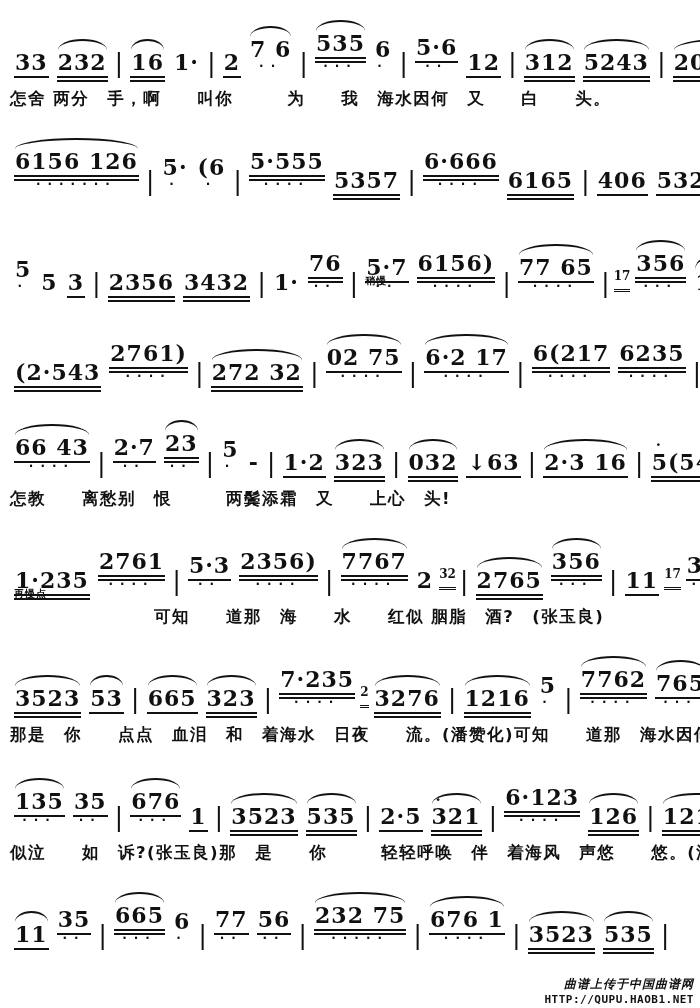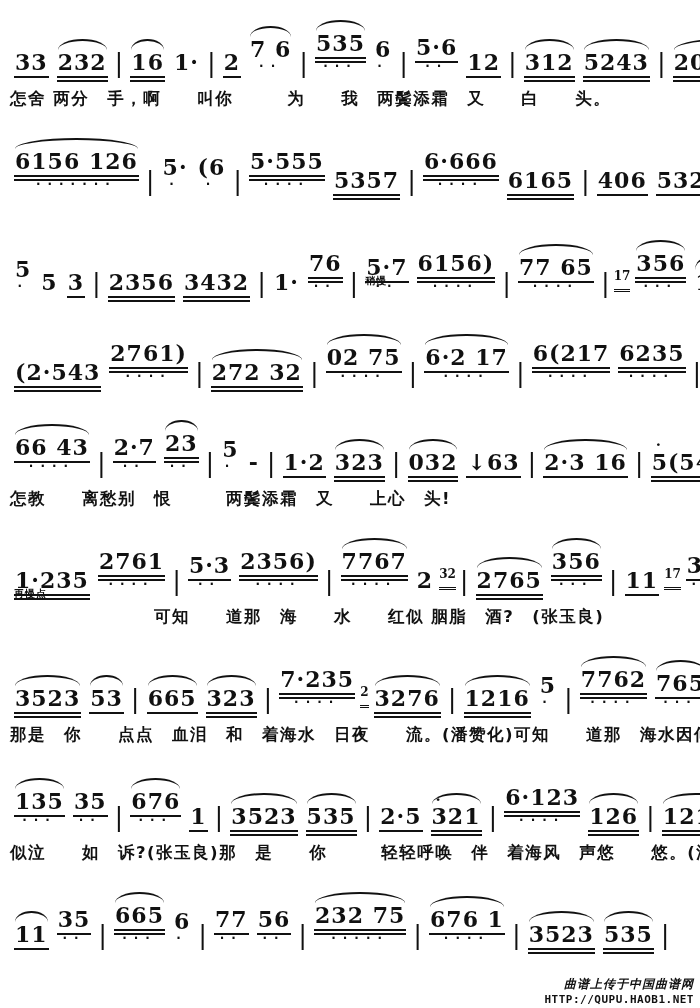--- a/index.html
+++ b/index.html
@@ -42,21 +42,21 @@
   .watermark{position:absolute;right:6px;bottom:2px;text-align:right;}
   .wm1{font-size:12px;font-weight:bold;letter-spacing:1px;font-style:italic;}
   .wm2{font-size:11px;font-weight:bold;font-family:"DejaVu Sans Mono","Liberation Mono",monospace;letter-spacing:0.5px;text-align:right;}
 </style>
 </head>
 <body>
 
 <div class="sheet">
     <div class="system">
       <div class="notes"><span class="grp u1"><span class="txt">33</span></span><span class="grp  u2 arc"><span class="txt">232</span></span><span class="bar">|</span><span class="grp  u2 arc"><span class="txt">16</span></span><span class="grp"><span class="txt">1·</span></span><span class="bar">|</span><span class="grp u1"><span class="txt">2</span></span><span class="grp   arc"><span class="txt">7 6</span><span class="dots">··</span></span><span class="bar">|</span><span class="grp  u2 arc"><span class="txt">535</span><span class="dots">···</span></span><span class="grp"><span class="txt">6</span><span class="dots">·</span></span><span class="bar">|</span><span class="grp u1"><span class="txt">5·6</span><span class="dots">··</span></span><span class="grp u1"><span class="txt">12</span></span><span class="bar">|</span><span class="grp  u2 arc"><span class="txt">312</span></span><span class="grp  u2 arc"><span class="txt">5243</span></span><span class="bar">|</span><span class="grp  u2 arc"><span class="txt">203 27</span></span></div>
-      <div class="lyrics">怎舍 两分　手，啊　　叫你　　　为　　我　两鬓添霜　又　　白　　头。</div>
+      <div class="lyrics">怎舍 两分　手，啊　　叫你　　　为　　我　海水因何　又　　白　　头。</div>
     </div>
     <div class="system">
       <div class="notes"><span class="grp  u2 arc"><span class="txt">6156 126</span><span class="dots">·······</span></span><span class="bar">|</span><span class="grp"><span class="txt">5·</span><span class="dots">·</span></span><span class="grp"><span class="txt">(6</span><span class="dots">·</span></span><span class="bar">|</span><span class="grp  u2"><span class="txt">5·555</span><span class="dots">····</span></span><span class="grp  u2"><span class="txt">5357</span></span><span class="bar">|</span><span class="grp  u2"><span class="txt">6·666</span><span class="dots">····</span></span><span class="grp  u2"><span class="txt">6165</span></span><span class="bar">|</span><span class="grp u1"><span class="txt">406</span></span><span class="grp u1"><span class="txt">532</span></span></div>
       <div class="lyrics"></div>
     </div>
     <div class="system">
       <div class="notes"><span class="grp"><span class="txt">5</span><span class="dots">·</span></span><span class="grp"><span class="txt">5</span></span><span class="grp u1"><span class="txt">3</span></span><span class="bar">|</span><span class="grp  u2"><span class="txt">2356</span></span><span class="grp  u2"><span class="txt">3432</span></span><span class="bar">|</span><span class="grp"><span class="txt">1·</span></span><span class="grp  u2"><span class="txt">76</span><span class="dots">··</span></span><span class="bar">|</span><span class="grp u1"><span class="tempo">稍慢</span><span class="txt">5·7</span><span class="dots">··</span></span><span class="grp  u2"><span class="txt">6156)</span><span class="dots">····</span></span><span class="bar">|</span><span class="grp u1  arc"><span class="txt">77 65</span><span class="dots">····</span></span><span class="bar">|</span><span class="grace">17</span><span class="grp  u2 arc"><span class="txt">356</span><span class="dots">···</span></span><span class="grp   arc"><span class="hidot">·</span><span class="txt">1</span></span></div>
     </div>
     <div class="system">
       <div class="notes"><span class="grp  u2"><span class="txt">(2·543</span></span><span class="grp  u2"><span class="txt">2761)</span><span class="dots">····</span></span><span class="bar">|</span><span class="grp  u2 arc"><span class="txt">272 32</span></span><span class="bar">|</span><span class="grp u1  arc"><span class="txt">02 75</span><span class="dots">····</span></span><span class="bar">|</span><span class="grp u1  arc"><span class="txt">6·2 17</span><span class="dots">····</span></span><span class="bar">|</span><span class="grp  u2"><span class="txt">6(217</span><span class="dots">····</span></span><span class="grp  u2"><span class="txt">6235</span><span class="dots">····</span></span><span class="bar">|</span></div>

